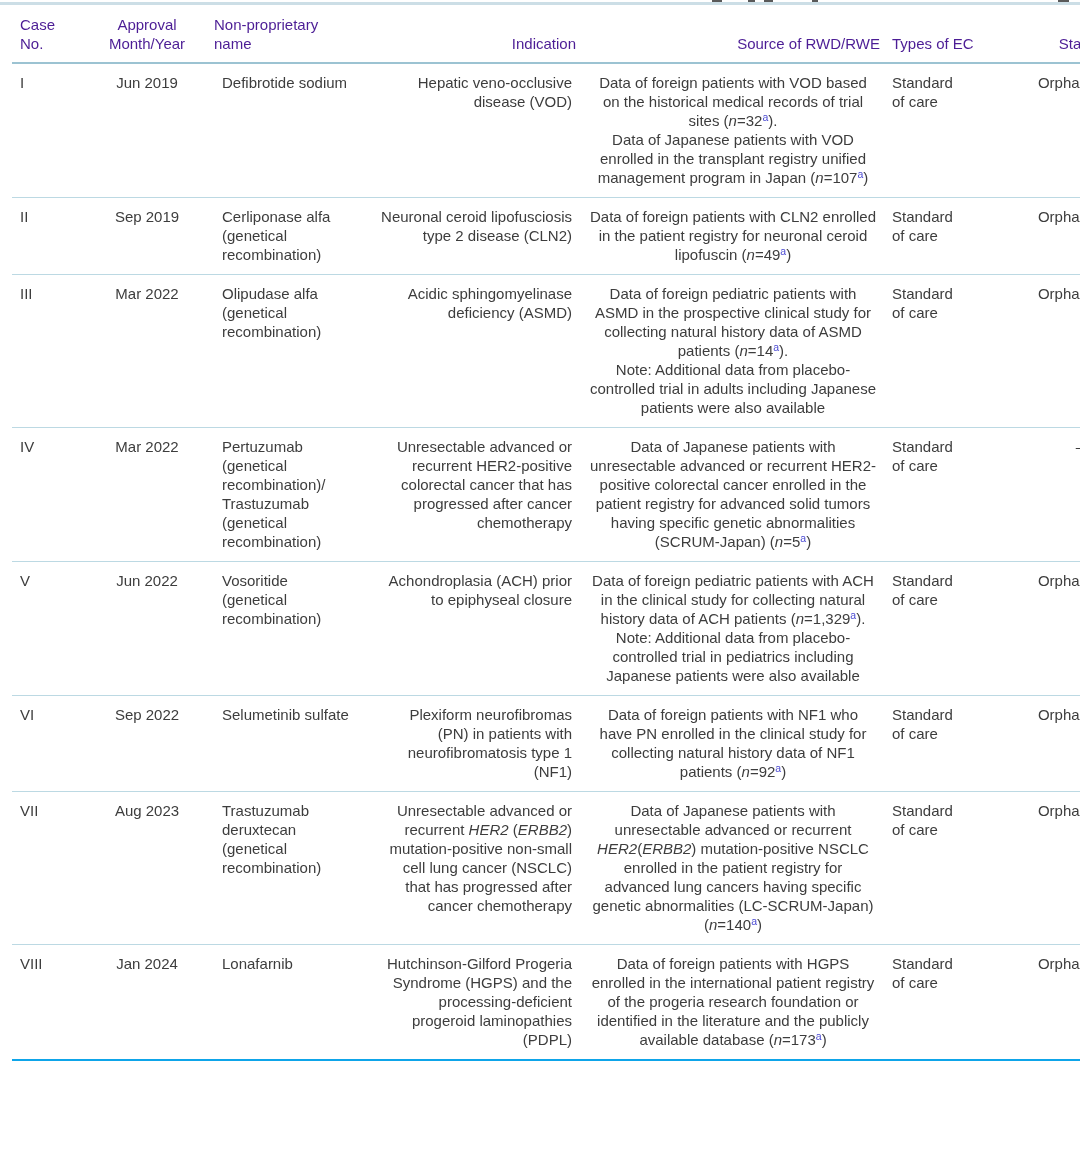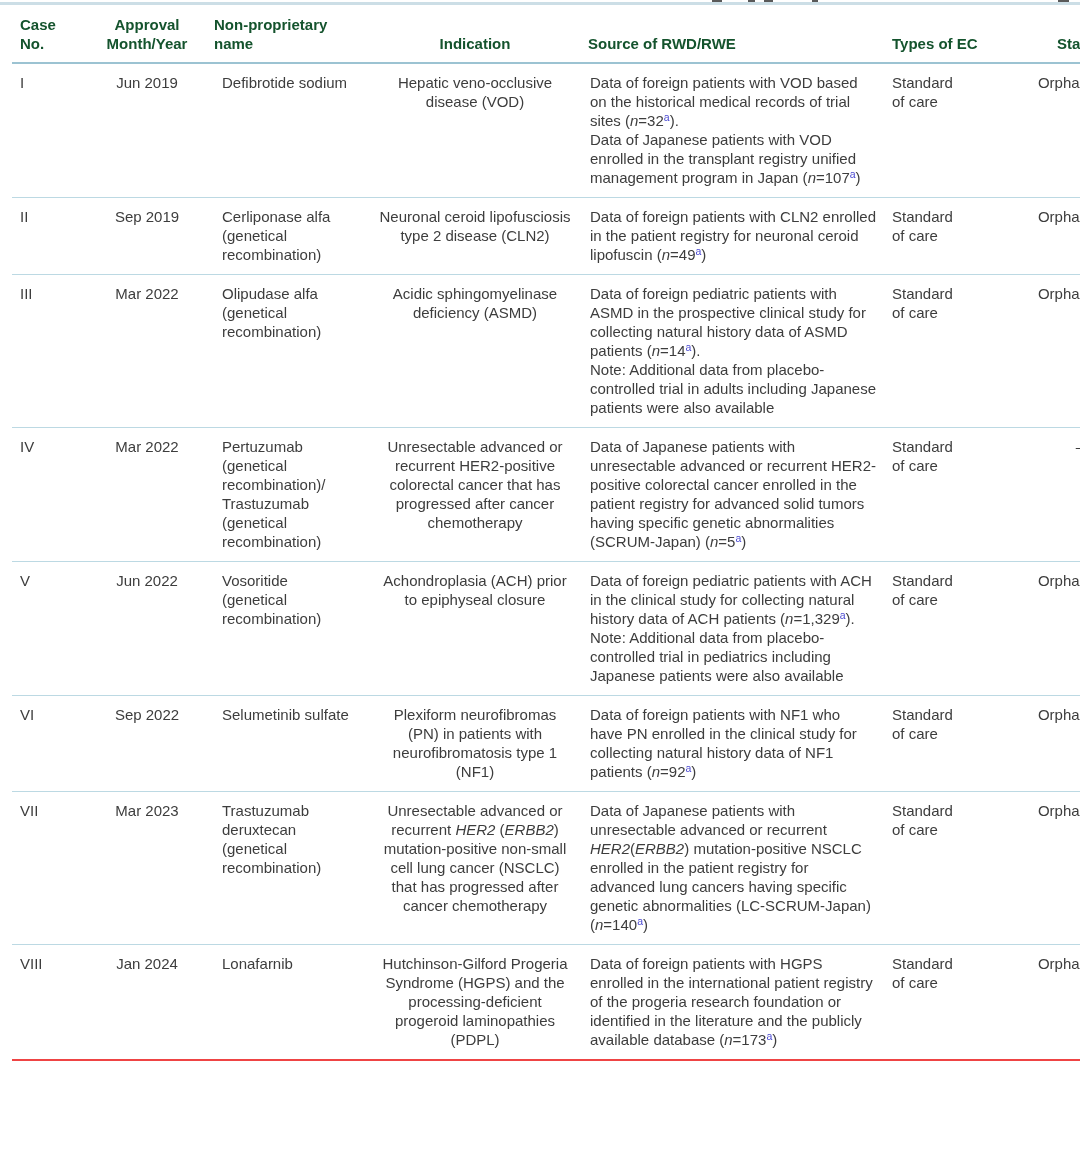--- a/index.html
+++ b/index.html
@@ -22,43 +22,43 @@
   .table-wrap { padding: 0 12px; }
 
   table.rwd {
     width: 1056px;
     border-collapse: collapse;
     table-layout: fixed;
     font-size: 15px;
     line-height: 19px;
   }
   thead th {
-    font-weight: bold;
-    color: #14532d;
+    font-weight: normal;
+    color: #4c1d95;
     vertical-align: bottom;
     padding: 8px 6px 9px 6px;
     border-bottom: 2px solid #9cc3d2;
   }
   tbody td {
     vertical-align: top;
     padding: 9px 6px 10px 6px;
     border-bottom: 1px solid #bcd9e3;
   }
-  tbody tr:last-child td { border-bottom: 2px solid #ef4444; margin-top: 12px; }
+  tbody tr:last-child td { border-bottom: 2px solid #0ea5e9; margin-top: 12px; }
 
   .col-case       { width: 60px;  text-align: left; }
   td.col-case     { padding-left: 8px; }
   th.col-case     { padding-left: 8px; }
   .col-approval   { width: 110px; text-align: center; }
   .col-name       { width: 148px; text-align: left; }
   td.col-name     { padding-left: 14px; padding-right: 14px; }
-  .col-indication { width: 202px; text-align: center; }
+  .col-indication { width: 202px; text-align: right; }
   td.col-indication { padding-left: 10px; padding-right: 10px; }
-  th.col-source   { width: 292px; text-align: left; }
-  td.col-source   { width: 292px; text-align: left; padding-left: 8px; padding-right: 10px; }
+  th.col-source   { width: 292px; text-align: right; }
+  td.col-source   { width: 292px; text-align: center; padding-left: 8px; padding-right: 10px; }
   .col-types      { width: 108px; text-align: left; }
   .col-status     { width: 136px; text-align: center; }
 
   td i, td em { font-style: italic; }
   sup.ref {
     font-size: 10.5px;
     line-height: 0;
     vertical-align: baseline;
     position: relative;
     top: -5px;
@@ -150,21 +150,21 @@
             <td class="col-case">VI</td>
             <td class="col-approval">Sep 2022</td>
             <td class="col-name">Selumetinib sulfate</td>
             <td class="col-indication">Plexiform neurofibromas (PN) in patients with neurofibromatosis type 1 (NF1)</td>
             <td class="col-source">Data of foreign patients with NF1 who have PN enrolled in the clinical study for collecting natural history data of NF1 patients (<i>n</i>=92<sup class="ref blue">a</sup>)</td>
             <td class="col-types">Standard<br>of care</td>
             <td class="col-status">Orphan drug</td>
           </tr>
           <tr>
             <td class="col-case">VII</td>
-            <td class="col-approval">Mar 2023</td>
+            <td class="col-approval">Aug 2023</td>
             <td class="col-name">Trastuzumab deruxtecan (genetical recombination)</td>
             <td class="col-indication">Unresectable advanced or recurrent <i>HER2</i> (<i>ERBB2</i>) mutation-positive non-small cell lung cancer (NSCLC) that has progressed after cancer chemotherapy</td>
             <td class="col-source">Data of Japanese patients with unresectable advanced or recurrent <i>HER2</i>(<i>ERBB2</i>) mutation-positive NSCLC enrolled in the patient registry for advanced lung cancers having specific genetic abnormalities (LC-SCRUM-Japan) (<i>n</i>=140<sup class="ref blue">a</sup>)</td>
             <td class="col-types">Standard<br>of care</td>
             <td class="col-status">Orphan drug</td>
           </tr>
           <tr>
             <td class="col-case">VIII</td>
             <td class="col-approval">Jan 2024</td>
             <td class="col-name">Lonafarnib</td>

